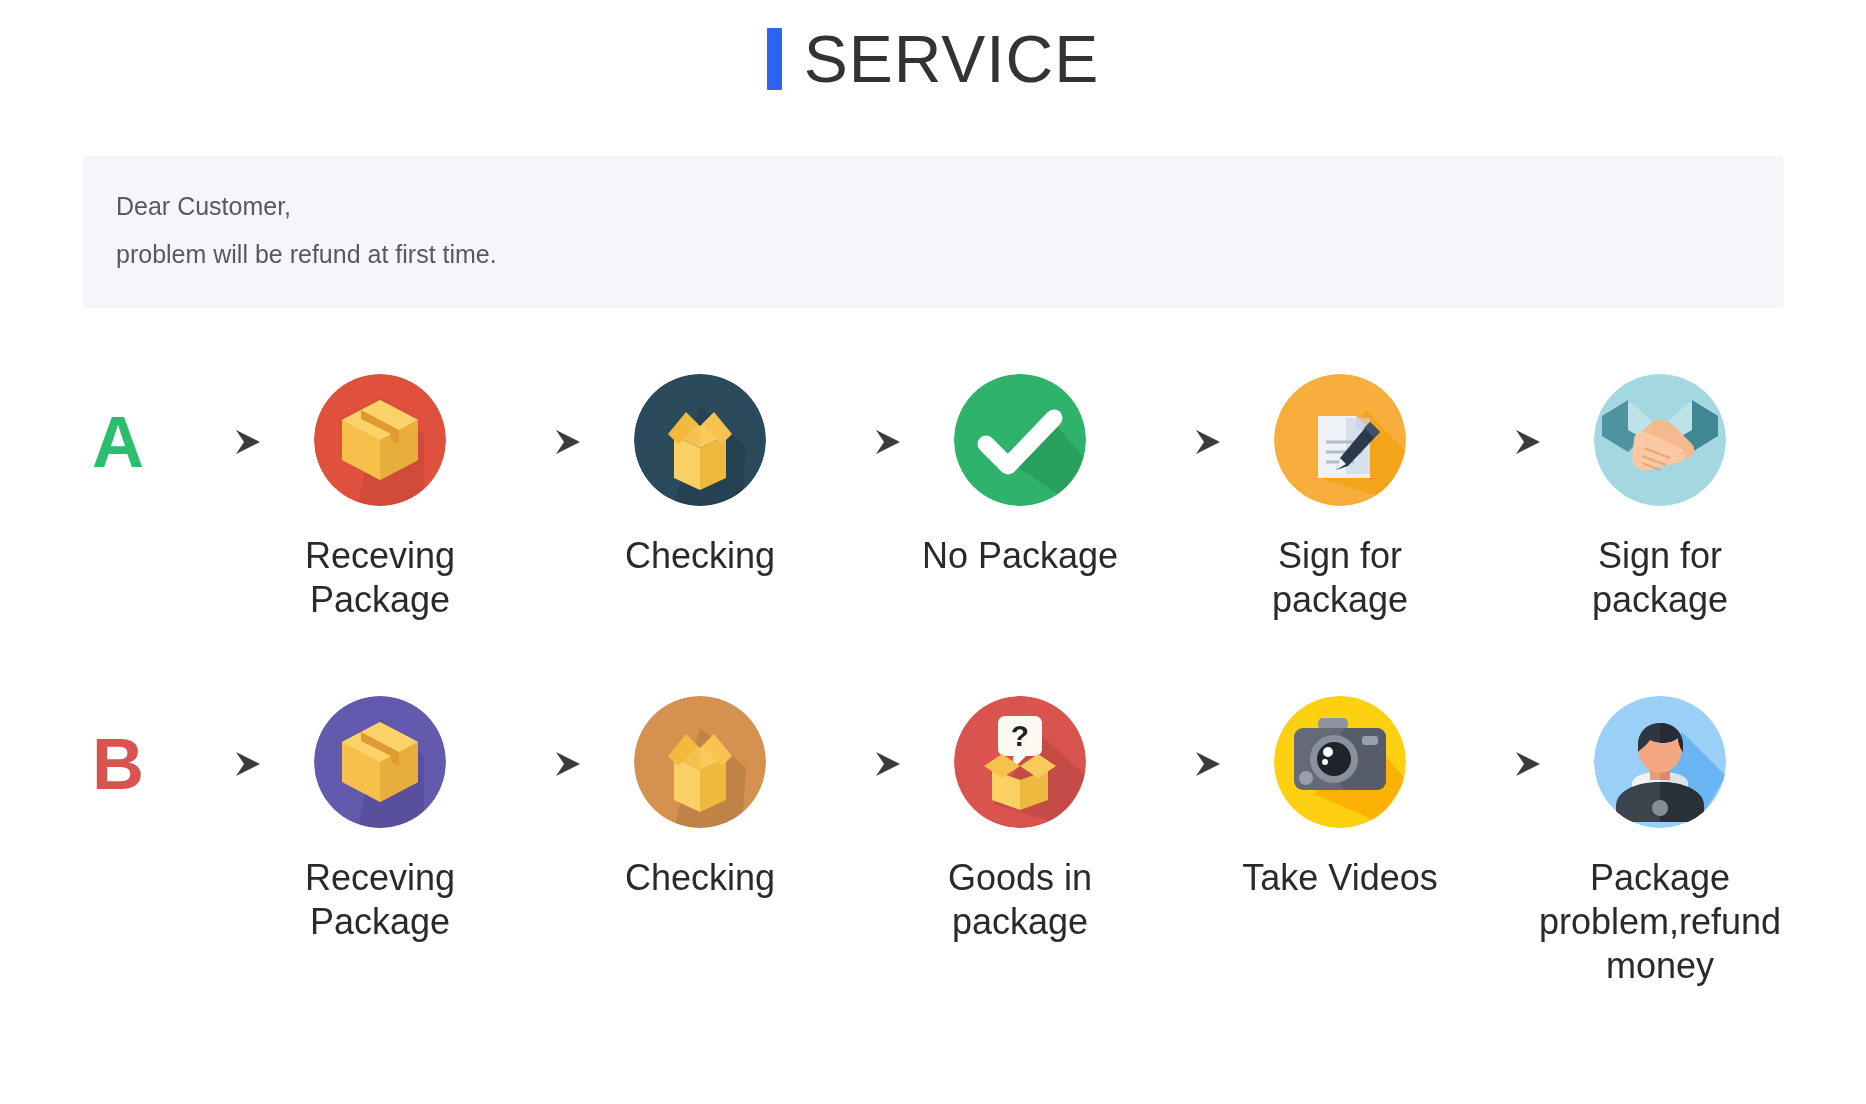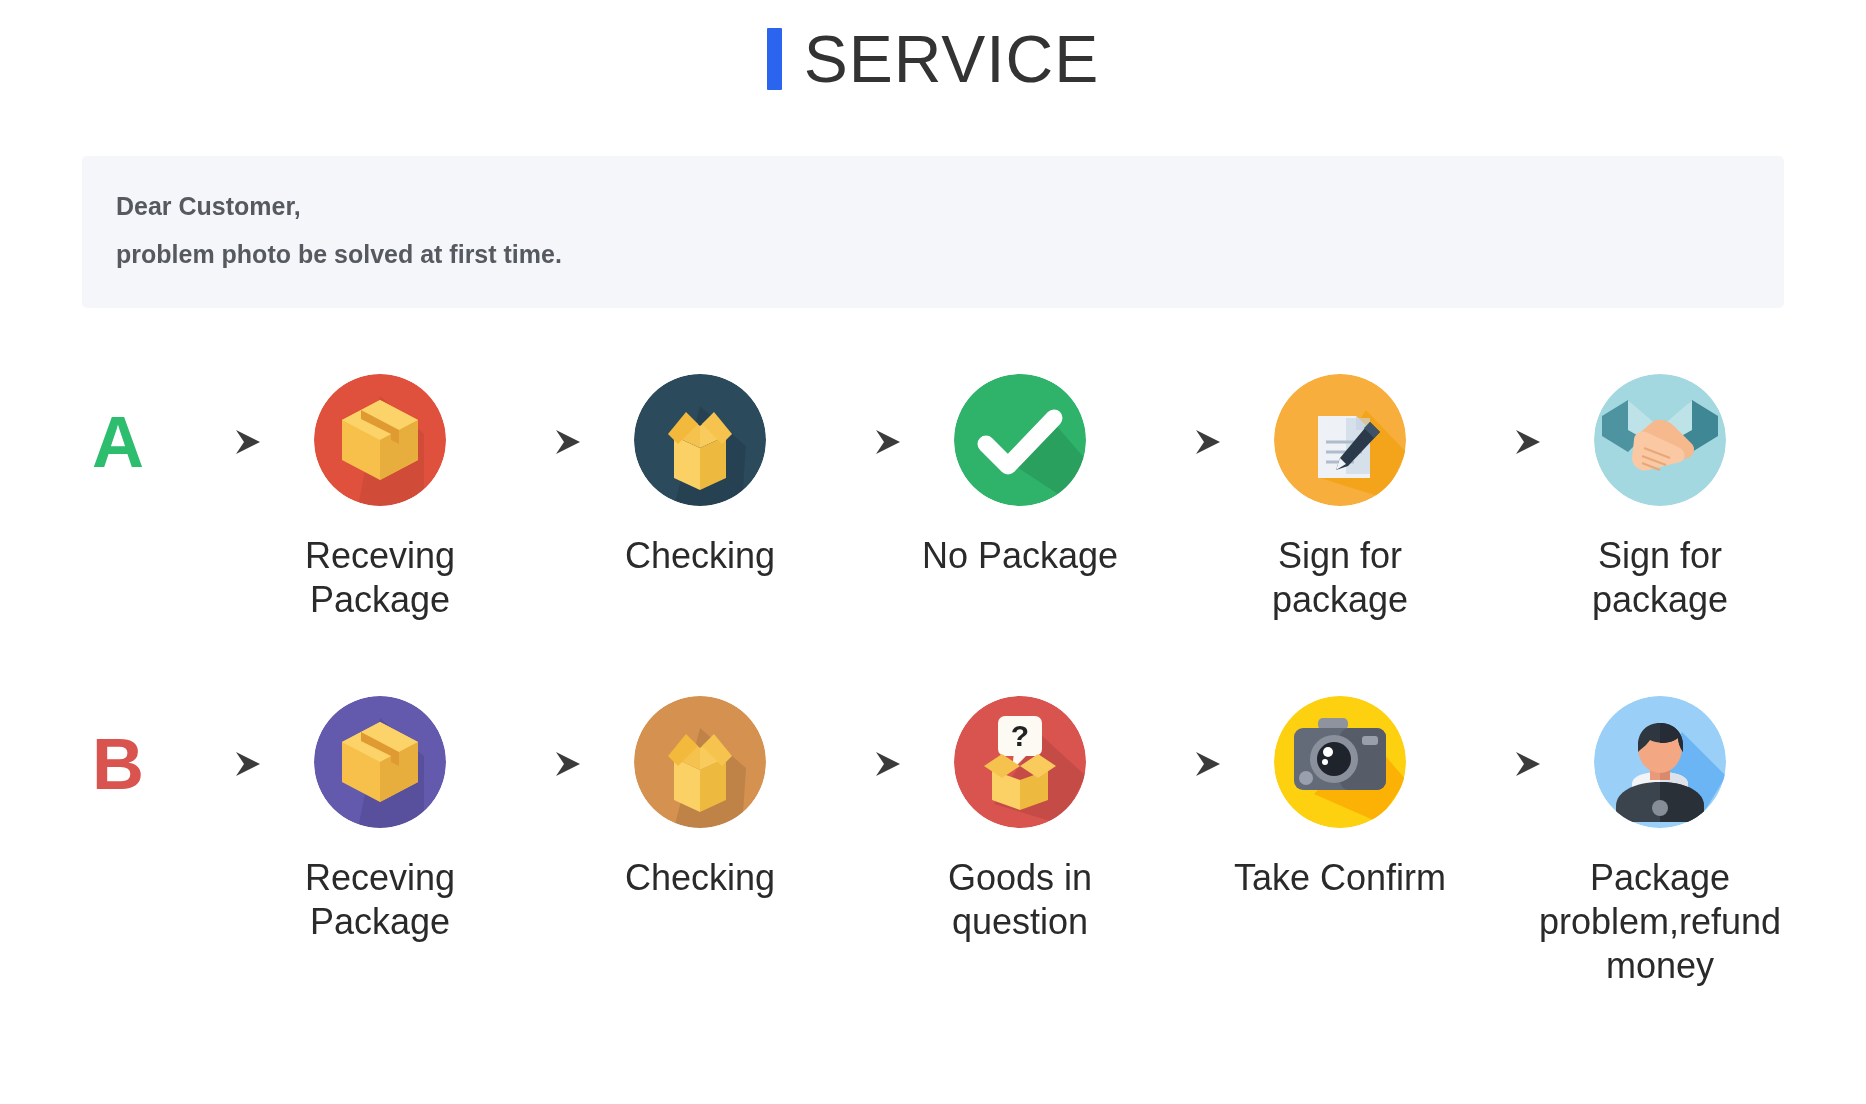--- a/index.html
+++ b/index.html
@@ -45,21 +45,21 @@
   .notice {
     margin: 38px 82px 0 82px;
     background: #f5f6fa;
     border-radius: 5px;
     padding: 26px 34px 30px 34px;
   }
   .notice p {
     font-size: 25px;
     line-height: 48px;
     color: #565a60;
-    font-weight: 700;
+    font-weight: 400;
     white-space: nowrap;
   }
 
   
   .flow {
     margin-top: 36px;
     padding: 0 60px 0 70px;
   }
   .flow-row {
     display: flex;
@@ -121,21 +121,21 @@
 
 <div class="page">
 
   <div class="title-row">
     <span class="title-bar"></span>
     <span class="title-text">SERVICE</span>
   </div>
 
   <div class="notice">
     <p>Dear Customer,</p>
-    <p>problem photo be solved at first time.</p>
+    <p>problem will be refund at first time.</p>
   </div>
 
   <div class="flow">
 
     <div class="flow-row">
       <div class="step-letter letter-a">A</div>
 
       <div class="arrow">
         <svg width="84" height="34" viewBox="0 0 84 34">
             <defs>
@@ -320,21 +320,21 @@
               <path d="M86 38 L132 80 L106 128 L40 108 Z" fill="#000000" opacity="0.09"></path>
               <rect x="44" y="20" width="44" height="40" rx="7" fill="#fdfaf3"></rect>
               <path d="M60 56 L58 74 L74 58 Z" fill="#fdfaf3"></path>
               <text x="66" y="50" font-family="Liberation Sans, sans-serif" font-size="30" font-weight="700" fill="#222222" text-anchor="middle">?</text>
               <path d="M38 74 L66 84 L66 114 L38 104 Z" fill="#fbd165"></path>
               <path d="M66 84 L94 74 L94 104 L66 114 Z" fill="#eeb93f"></path>
               <path d="M30 70 L48 58 L66 70 L48 82 Z" fill="#f5c24e"></path>
               <path d="M66 70 L84 58 L102 70 L84 82 Z" fill="#f8cb5c"></path>
             </svg>
         </div>
-        <div class="step-label">Goods in question</div>
+        <div class="step-label">Goods in package</div>
       </div>
 
       <div class="arrow">
         <svg width="84" height="34" viewBox="0 0 84 34">
             <path d="M0 17 L64 17" stroke="url(#ga1)" stroke-width="5" fill="none"></path>
             <path d="M58 5 L82 17 L58 29 L66 17 Z" fill="#3b3b3b"></path>
           </svg>
       </div>
 
       <div class="step">
@@ -346,21 +346,21 @@
               <rect x="20" y="32" width="92" height="62" rx="9" fill="#646b78"></rect>
               <rect x="66" y="32" width="46" height="62" rx="9" fill="#565d69"></rect>
               <rect x="88" y="40" width="16" height="9" rx="3" fill="#9aa0ab"></rect>
               <circle cx="60" cy="63" r="24" fill="#8a909c"></circle>
               <circle cx="60" cy="63" r="17" fill="#1f242c"></circle>
               <circle cx="54" cy="56" r="5" fill="#ffffff"></circle>
               <circle cx="51" cy="66" r="3" fill="#ffffff"></circle>
               <circle cx="32" cy="82" r="7" fill="#9aa0ab"></circle>
             </svg>
         </div>
-        <div class="step-label">Take Confirm</div>
+        <div class="step-label">Take Videos</div>
       </div>
 
       <div class="arrow">
         <svg width="84" height="34" viewBox="0 0 84 34">
             <path d="M0 17 L64 17" stroke="url(#ga1)" stroke-width="5" fill="none"></path>
             <path d="M58 5 L82 17 L58 29 L66 17 Z" fill="#3b3b3b"></path>
           </svg>
       </div>
 
       <div class="step">

